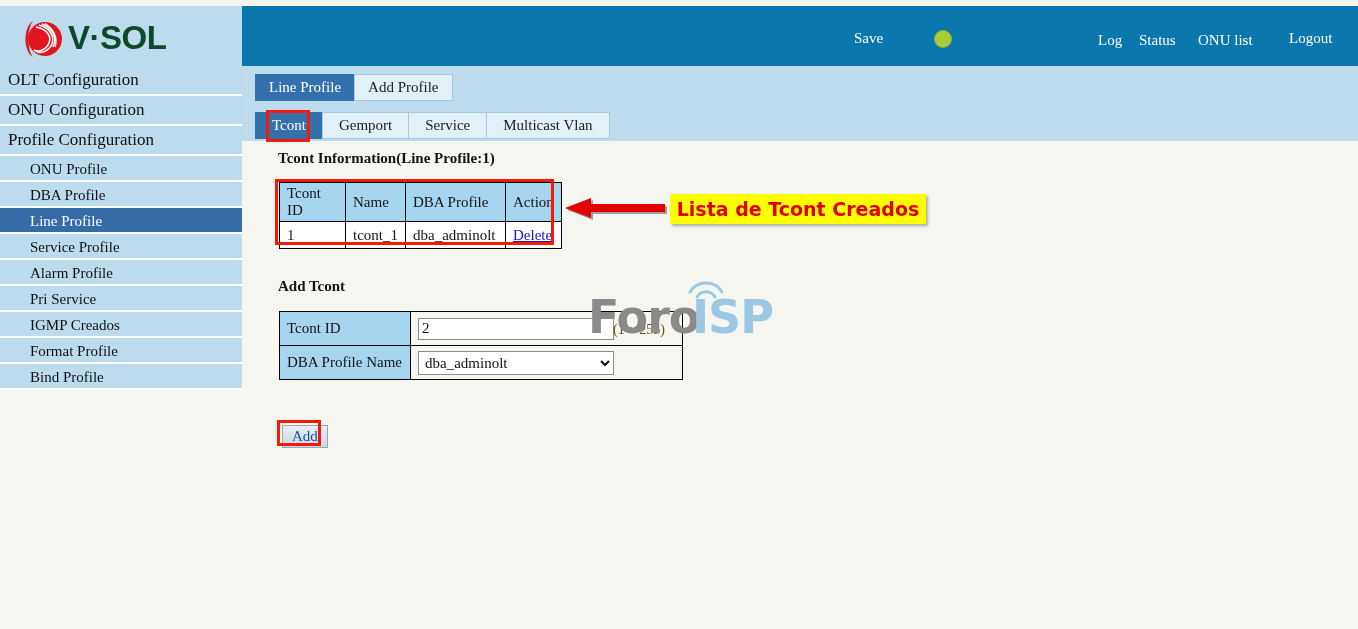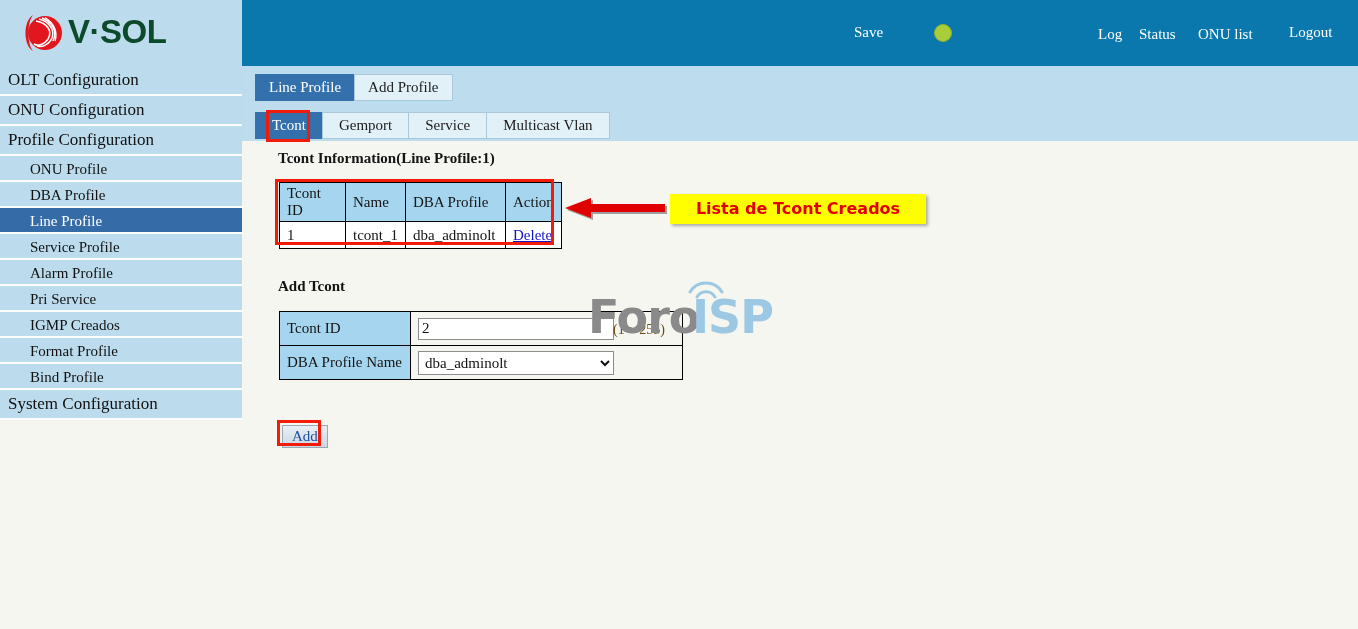--- a/index.html
+++ b/index.html
@@ -10,21 +10,21 @@
   body {
     width: 1358px; height: 629px;
     font-family: "Liberation Serif", "DejaVu Serif", serif;
     background: #f4f6ef;
     overflow: hidden;
     position: relative;
   }
 
   
   #header {
-    position: absolute; top: 0; left: 0;
+    position: absolute; top: 6px; left: 0;
     width: 1358px; height: 78px;
   }
   #logo-panel {
     position: absolute; left: 0; top: 0;
     width: 242px; height: 66px;
     background: #bcdcee;
   }
   #logo-mark {
     position: absolute; left: 20px; top: 11px;
     width: 44px; height: 44px;
@@ -203,21 +203,21 @@
     width: 102px; height: 24px;
     z-index: 45;
   }
   #annot-box {
     position: absolute;
     left: 670px; top: 194px;
     width: 256px; height: 30px;
     background: #ffff00;
     color: #e00000;
     font-family: "DejaVu Sans", "Liberation Sans", sans-serif;
-    font-size: 16px; font-weight: bold;
+    font-size: 19px; font-weight: bold;
     line-height: 30px;
     text-align: center;
     white-space: nowrap;
     z-index: 45;
     box-shadow: 2px 2px 3px rgba(0,0,0,0.30);
   }
 
   
   #add-table {
     position: absolute; left: 37px; top: 170px;
@@ -350,21 +350,20 @@
   <div class="nav-item">Profile Configuration</div>
   <div class="nav-item sub">ONU Profile</div>
   <div class="nav-item sub">DBA Profile</div>
   <div class="nav-item sub active">Line Profile</div>
   <div class="nav-item sub">Service Profile</div>
   <div class="nav-item sub">Alarm Profile</div>
   <div class="nav-item sub">Pri Service</div>
   <div class="nav-item sub">IGMP Creados</div>
   <div class="nav-item sub">Format Profile</div>
   <div class="nav-item sub">Bind Profile</div>
-  <div class="nav-item">System Configuration</div>
 </div>
 
 <div id="tabband">
   <div id="tabrow1">
     <span class="tab1 active">Line Profile</span><span class="tab1">Add Profile</span>
   </div>
   <div id="tabrow2">
     <span class="tab2 active">Tcont</span><span class="tab2">Gemport</span><span class="tab2">Service</span><span class="tab2">Multicast Vlan</span>
   </div>
 </div>

